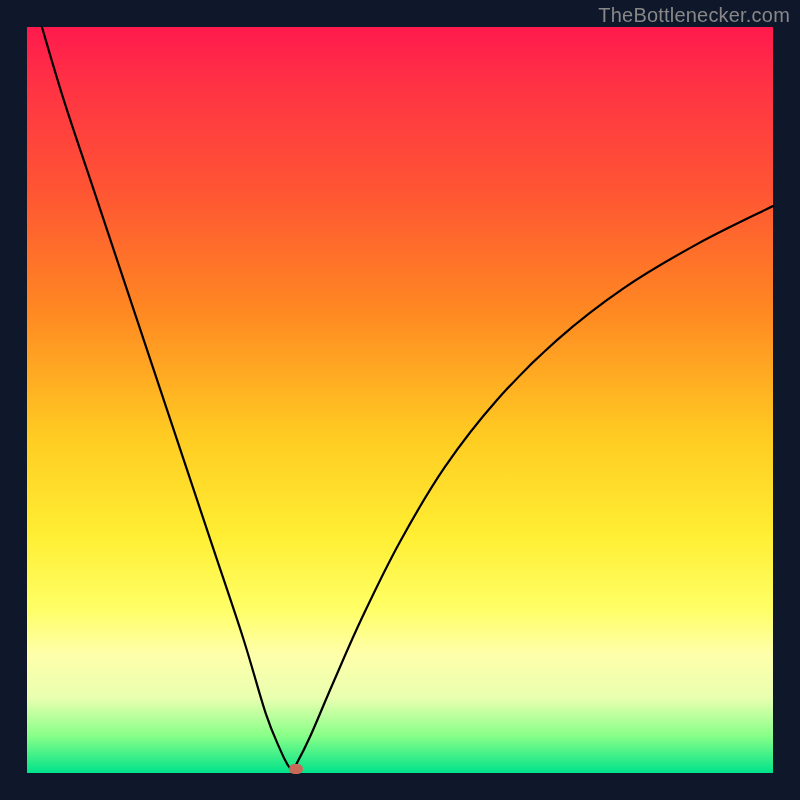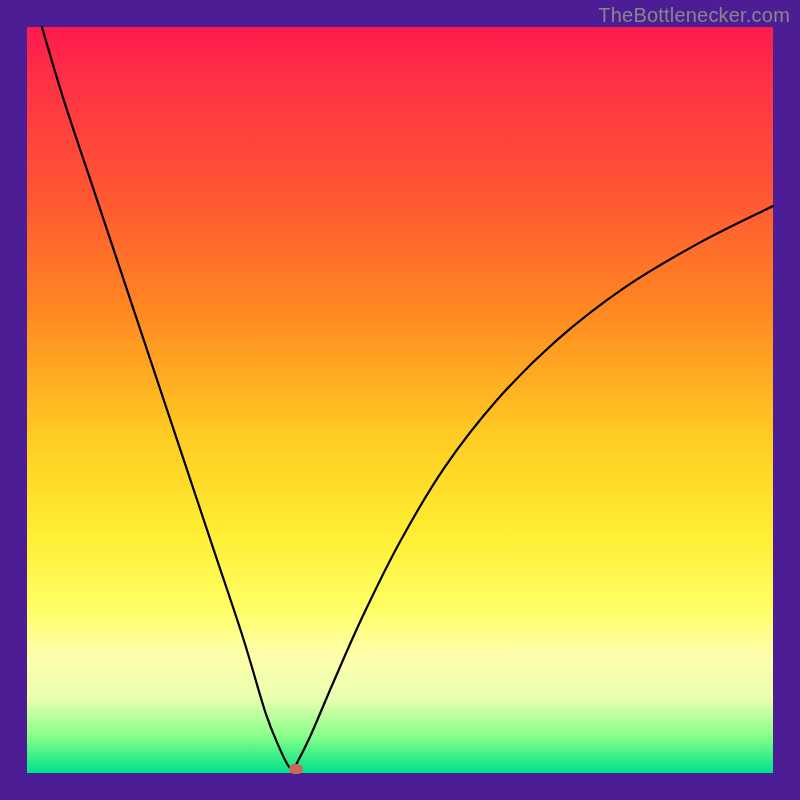--- a/index.html
+++ b/index.html
@@ -1,21 +1,21 @@
 <!DOCTYPE html>
 <html><head>
 <meta charset="utf-8">
 <style>
   * { margin: 0; padding: 0; box-sizing: border-box; }
   html, body { width: 800px; height: 800px; overflow: hidden; background: #000; }
   .frame {
     position: relative;
     width: 800px;
     height: 800px;
-    background: #4c1d95;
+    background: #0f172a;
   }
   .plot-area {
     position: absolute;
     left: 27px;
     top: 27px;
     width: 746px;
     height: 746px;
     background: linear-gradient(to bottom,
       #ff1a4d 0%,
       #ff3344 8%,

